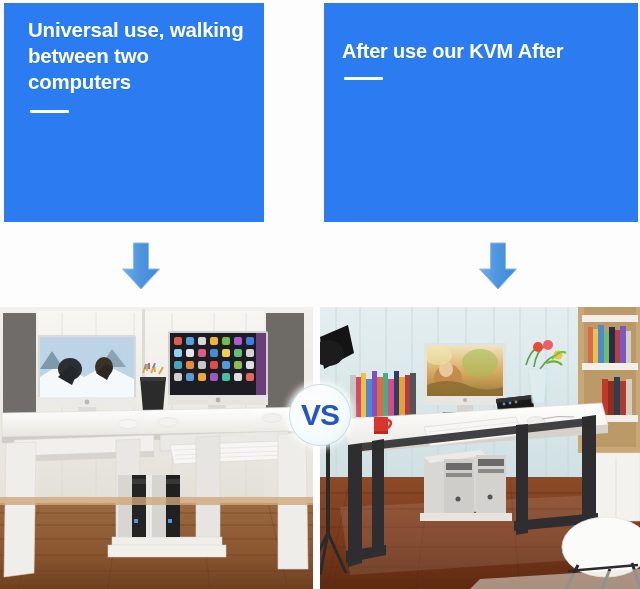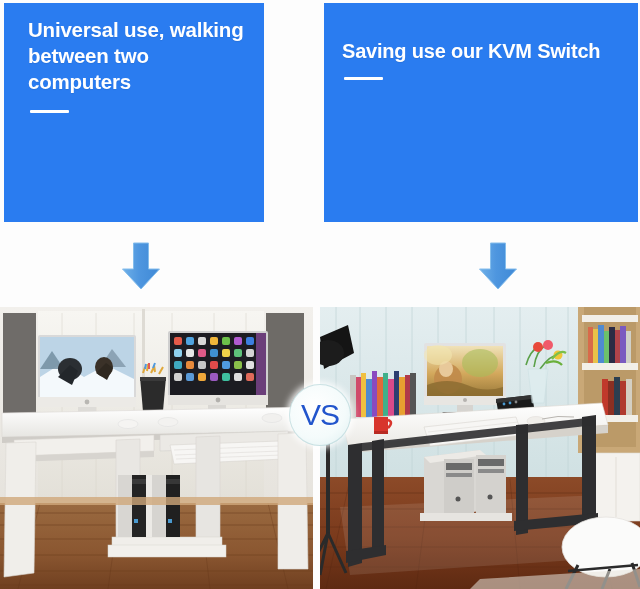--- a/index.html
+++ b/index.html
@@ -63,40 +63,40 @@
   
   .vs-badge {
     position: absolute; left: 289px; top: 384px;
     width: 62px; height: 62px; border-radius: 50%;
     background: radial-gradient(circle at 42% 38%, #ffffff 0%, #f4fbfb 58%, #dceef0 100%);
     box-shadow: 0 0 7px 2px rgba(255,255,255,.95), 0 0 0 1px rgba(170,205,210,.55) inset;
     display: flex; align-items: center; justify-content: center;
     z-index: 40;
   }
   .vs-badge span {
-    font-size: 30px; font-weight: normal; color: #2255cc;
+    font-size: 30px; font-weight: bold; color: #2255cc;
     letter-spacing: -1px; line-height: 1;
     text-shadow: 0 1px 0 rgba(255,255,255,.7);
     text-align: center;
   }
 </style>
 </head>
 <body>
 
 <div class="page">
 
   <div class="panels">
 
     <div class="panel left">
       <h2>Universal use, walking between two computers</h2>
       <div class="rule"></div>
     </div>
 
     <div class="panel right">
-      <h2>Saving use our KVM Switch</h2>
+      <h2>After use our KVM After</h2>
       <div class="rule"></div>
     </div>
   </div>
 
   <div class="arrows">
     <div class="arrow a1">
       <svg viewBox="0 0 42 48" xmlns="http://www.w3.org/2000/svg">
         <defs>
           <linearGradient id="ag1" x1="0" y1="0" x2="1" y2="0">
             <stop offset="0%" stop-color="#6fb0e8"></stop>

